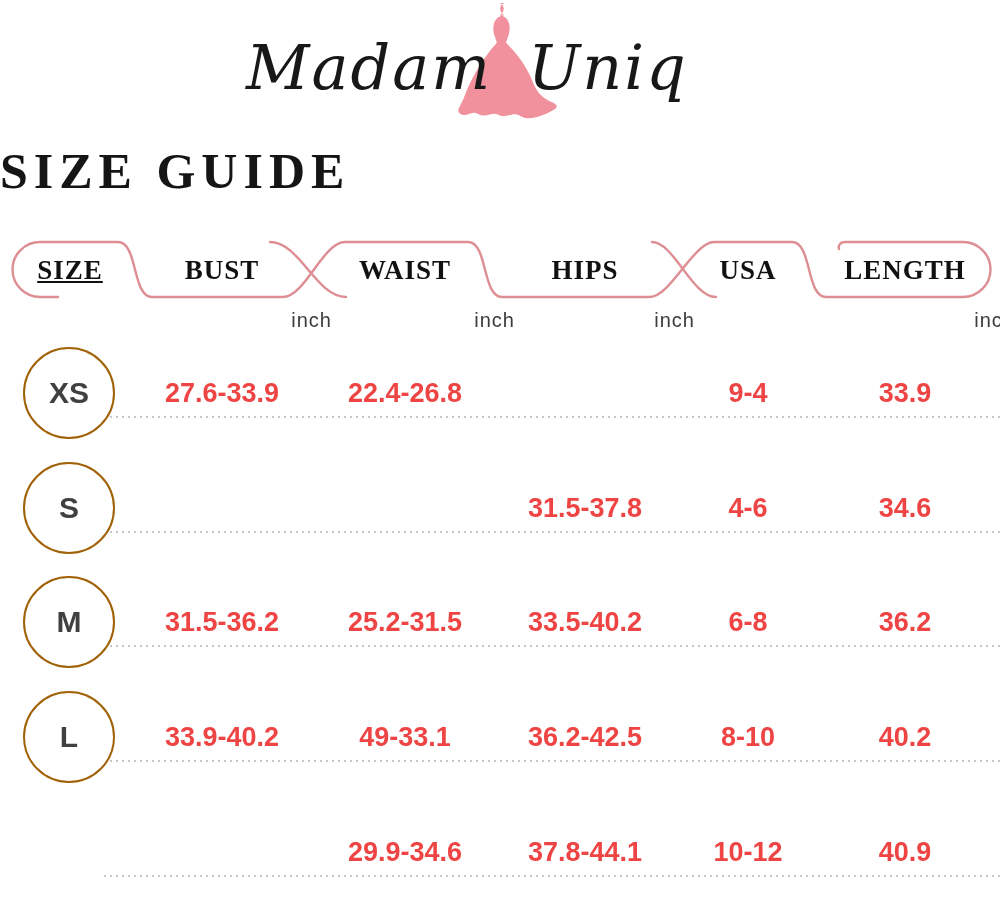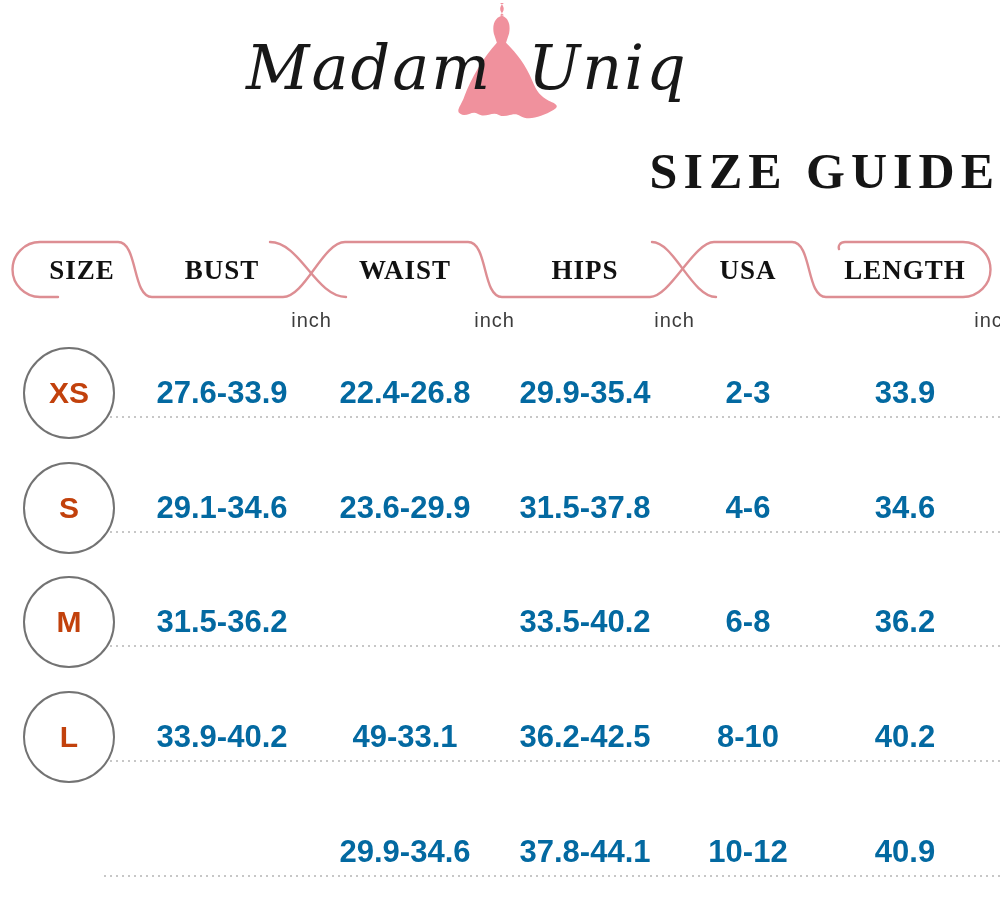--- a/index.html
+++ b/index.html
@@ -10,49 +10,49 @@
   .logo{position:absolute;left:0;top:0;width:1000px;height:135px;}
   .logo .dress{position:absolute;left:437px;top:2px;width:136px;height:120px;}
   .brand{position:absolute;top:18px;height:100px;font-family:"DejaVu Serif",serif;
          font-style:italic;font-size:62px;line-height:100px;color:#181818;
          letter-spacing:2px;white-space:nowrap;}
   .brand.first{right:508px;}
   .brand.second{left:528px;}
 
   
   .title{position:absolute;left:0;top:140px;width:1000px;height:62px;
-         text-align:right;font-family:"Liberation Serif",serif;font-weight:600;
+         text-align:left;font-family:"Liberation Serif",serif;font-weight:600;
          font-size:50px;line-height:62px;letter-spacing:6px;color:#151515;}
 
   
   .ribbon{position:absolute;left:0;top:238px;width:1000px;height:70px;}
   .hlabel{position:absolute;top:244px;height:52px;line-height:52px;text-align:center;
           font-family:"Liberation Serif",serif;font-weight:700;font-size:27px;
           letter-spacing:1px;color:#111;}
   .unit{position:absolute;top:306px;height:28px;line-height:28px;text-align:right;
         font-size:20px;letter-spacing:1px;color:#3c3c3c;}
 
   
-  .col-size  {left:12px;   width:140px;}
+  .col-size  {left:0px;   width:140px;text-decoration:underline;}
   .col-bust  {left:112px; width:220px;}
   .col-waist {left:295px; width:220px;}
   .col-hips  {left:475px; width:220px;}
   .col-usa   {left:663px; width:170px;}
   .col-length{left:795px; width:220px;}
 
   
   .row{position:absolute;left:0;width:1000px;height:92px;}
   .row-line{position:absolute;left:104px;right:0;top:69px;height:2px;z-index:1;
             background-image:repeating-linear-gradient(to right,#c7c7c7 0 2px,transparent 2px 6px);}
   .badge{position:absolute;left:23px;top:0;width:88px;height:88px;border-radius:50%;
-         border:2px solid #737373;background:#ffffff;z-index:2;
+         border:2px solid #a16207;background:#ffffff;z-index:2;
          display:flex;align-items:center;justify-content:center;
-         font-weight:700;font-size:30px;color:#c2410c;}
+         font-weight:700;font-size:30px;color:#404040;}
   .cell{position:absolute;top:0;height:92px;line-height:92px;text-align:center;
-        font-weight:700;font-size:31px;color:#0369a1;z-index:2;
+        font-weight:700;font-size:27px;color:#ef4444;z-index:2;
         font-family:"Liberation Sans",sans-serif;}
 
   .r0{top:347px;} .r1{top:462px;} .r2{top:576px;} .r3{top:691px;} .r4{top:806px;}
 </style>
 </head>
 <body>
 
 <div class="logo">
   <svg class="dress" viewBox="0 0 130 118" aria-hidden="true">
     <path fill="#f0919d" d="M64,1 C59,4 59,9 64,13 C56,14 52,21 54,31 L57,40
@@ -91,39 +91,37 @@
 <div class="unit col-bust">inch</div>
 <div class="unit col-waist">inch</div>
 <div class="unit col-hips">inch</div>
 <div class="unit col-length">inch</div>
 
 <div class="row r0">
   <div class="row-line"></div>
   <div class="badge">XS</div>
   <div class="cell col-bust">27.6-33.9</div>
   <div class="cell col-waist">22.4-26.8</div>
-  <div class="cell col-hips">29.9-35.4</div>
-  <div class="cell col-usa">2-3</div>
+  <div class="cell col-usa">9-4</div>
   <div class="cell col-length">33.9</div>
 </div>
 
 <div class="row r1">
   <div class="row-line"></div>
   <div class="badge">S</div>
-  <div class="cell col-bust">29.1-34.6</div>
-  <div class="cell col-waist">23.6-29.9</div>
   <div class="cell col-hips">31.5-37.8</div>
   <div class="cell col-usa">4-6</div>
   <div class="cell col-length">34.6</div>
 </div>
 
 <div class="row r2">
   <div class="row-line"></div>
   <div class="badge">M</div>
   <div class="cell col-bust">31.5-36.2</div>
+  <div class="cell col-waist">25.2-31.5</div>
   <div class="cell col-hips">33.5-40.2</div>
   <div class="cell col-usa">6-8</div>
   <div class="cell col-length">36.2</div>
 </div>
 
 <div class="row r3">
   <div class="row-line"></div>
   <div class="badge">L</div>
   <div class="cell col-bust">33.9-40.2</div>
   <div class="cell col-waist">49-33.1</div>

